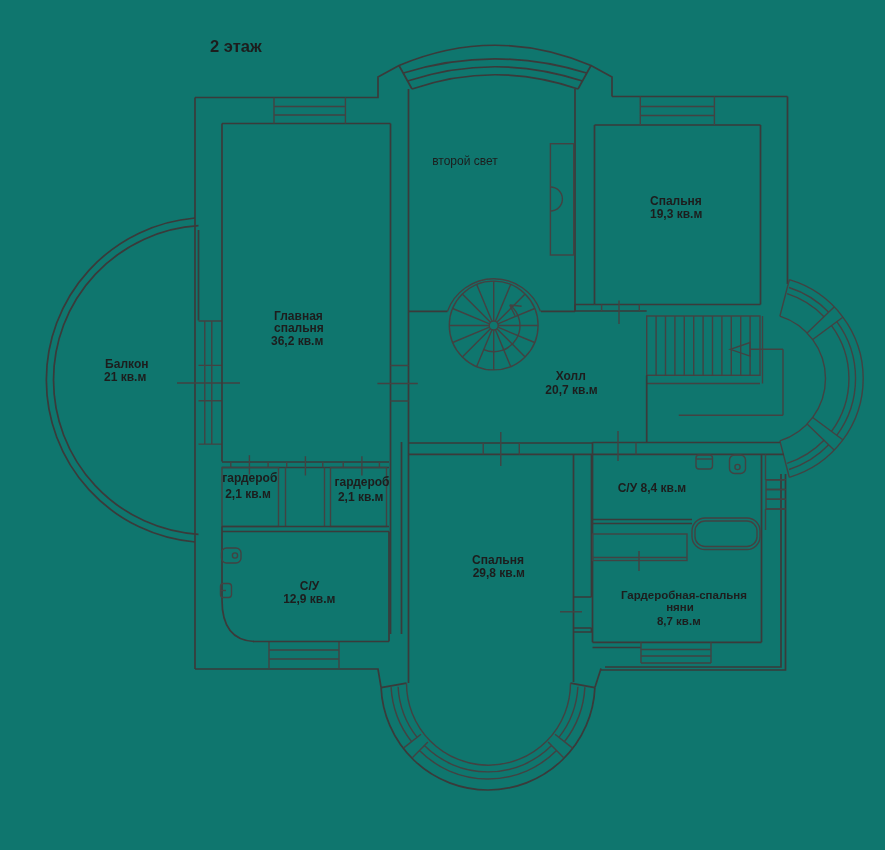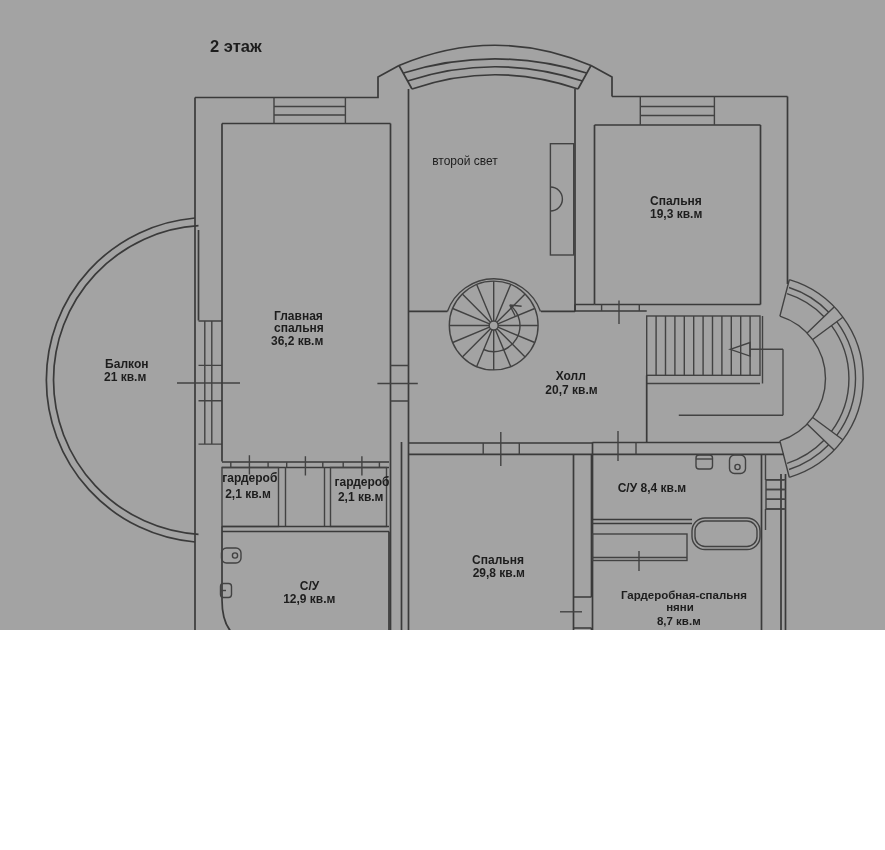--- a/index.html
+++ b/index.html
@@ -1,16 +1,16 @@
 <!DOCTYPE html>
 <html><head>
 <meta charset="utf-8">
 <style>
   html,body{margin:0;padding:0;background:#ffffff;}
-  .wrap{width:885px;height:630px;position:relative;background:#a3a3a3;font-family:"Liberation Sans", sans-serif;}
+  .wrap{width:885px;height:850px;position:relative;background:#0f766e;font-family:"Liberation Sans", sans-serif;}
   svg{position:absolute;left:0;top:0;}
   svg *{vector-effect:none;}
   .w{fill:none;stroke:#3a3a3a;stroke-width:1.7;}
   .thin{fill:none;stroke:#424242;stroke-width:1.4;}
   text{fill:#1d1d1d;}
   .lbl{font-weight:bold;font-size:12px;}
   .lbl2{font-weight:bold;font-size:11.5px;}
 </style>
 </head>
 <body>

